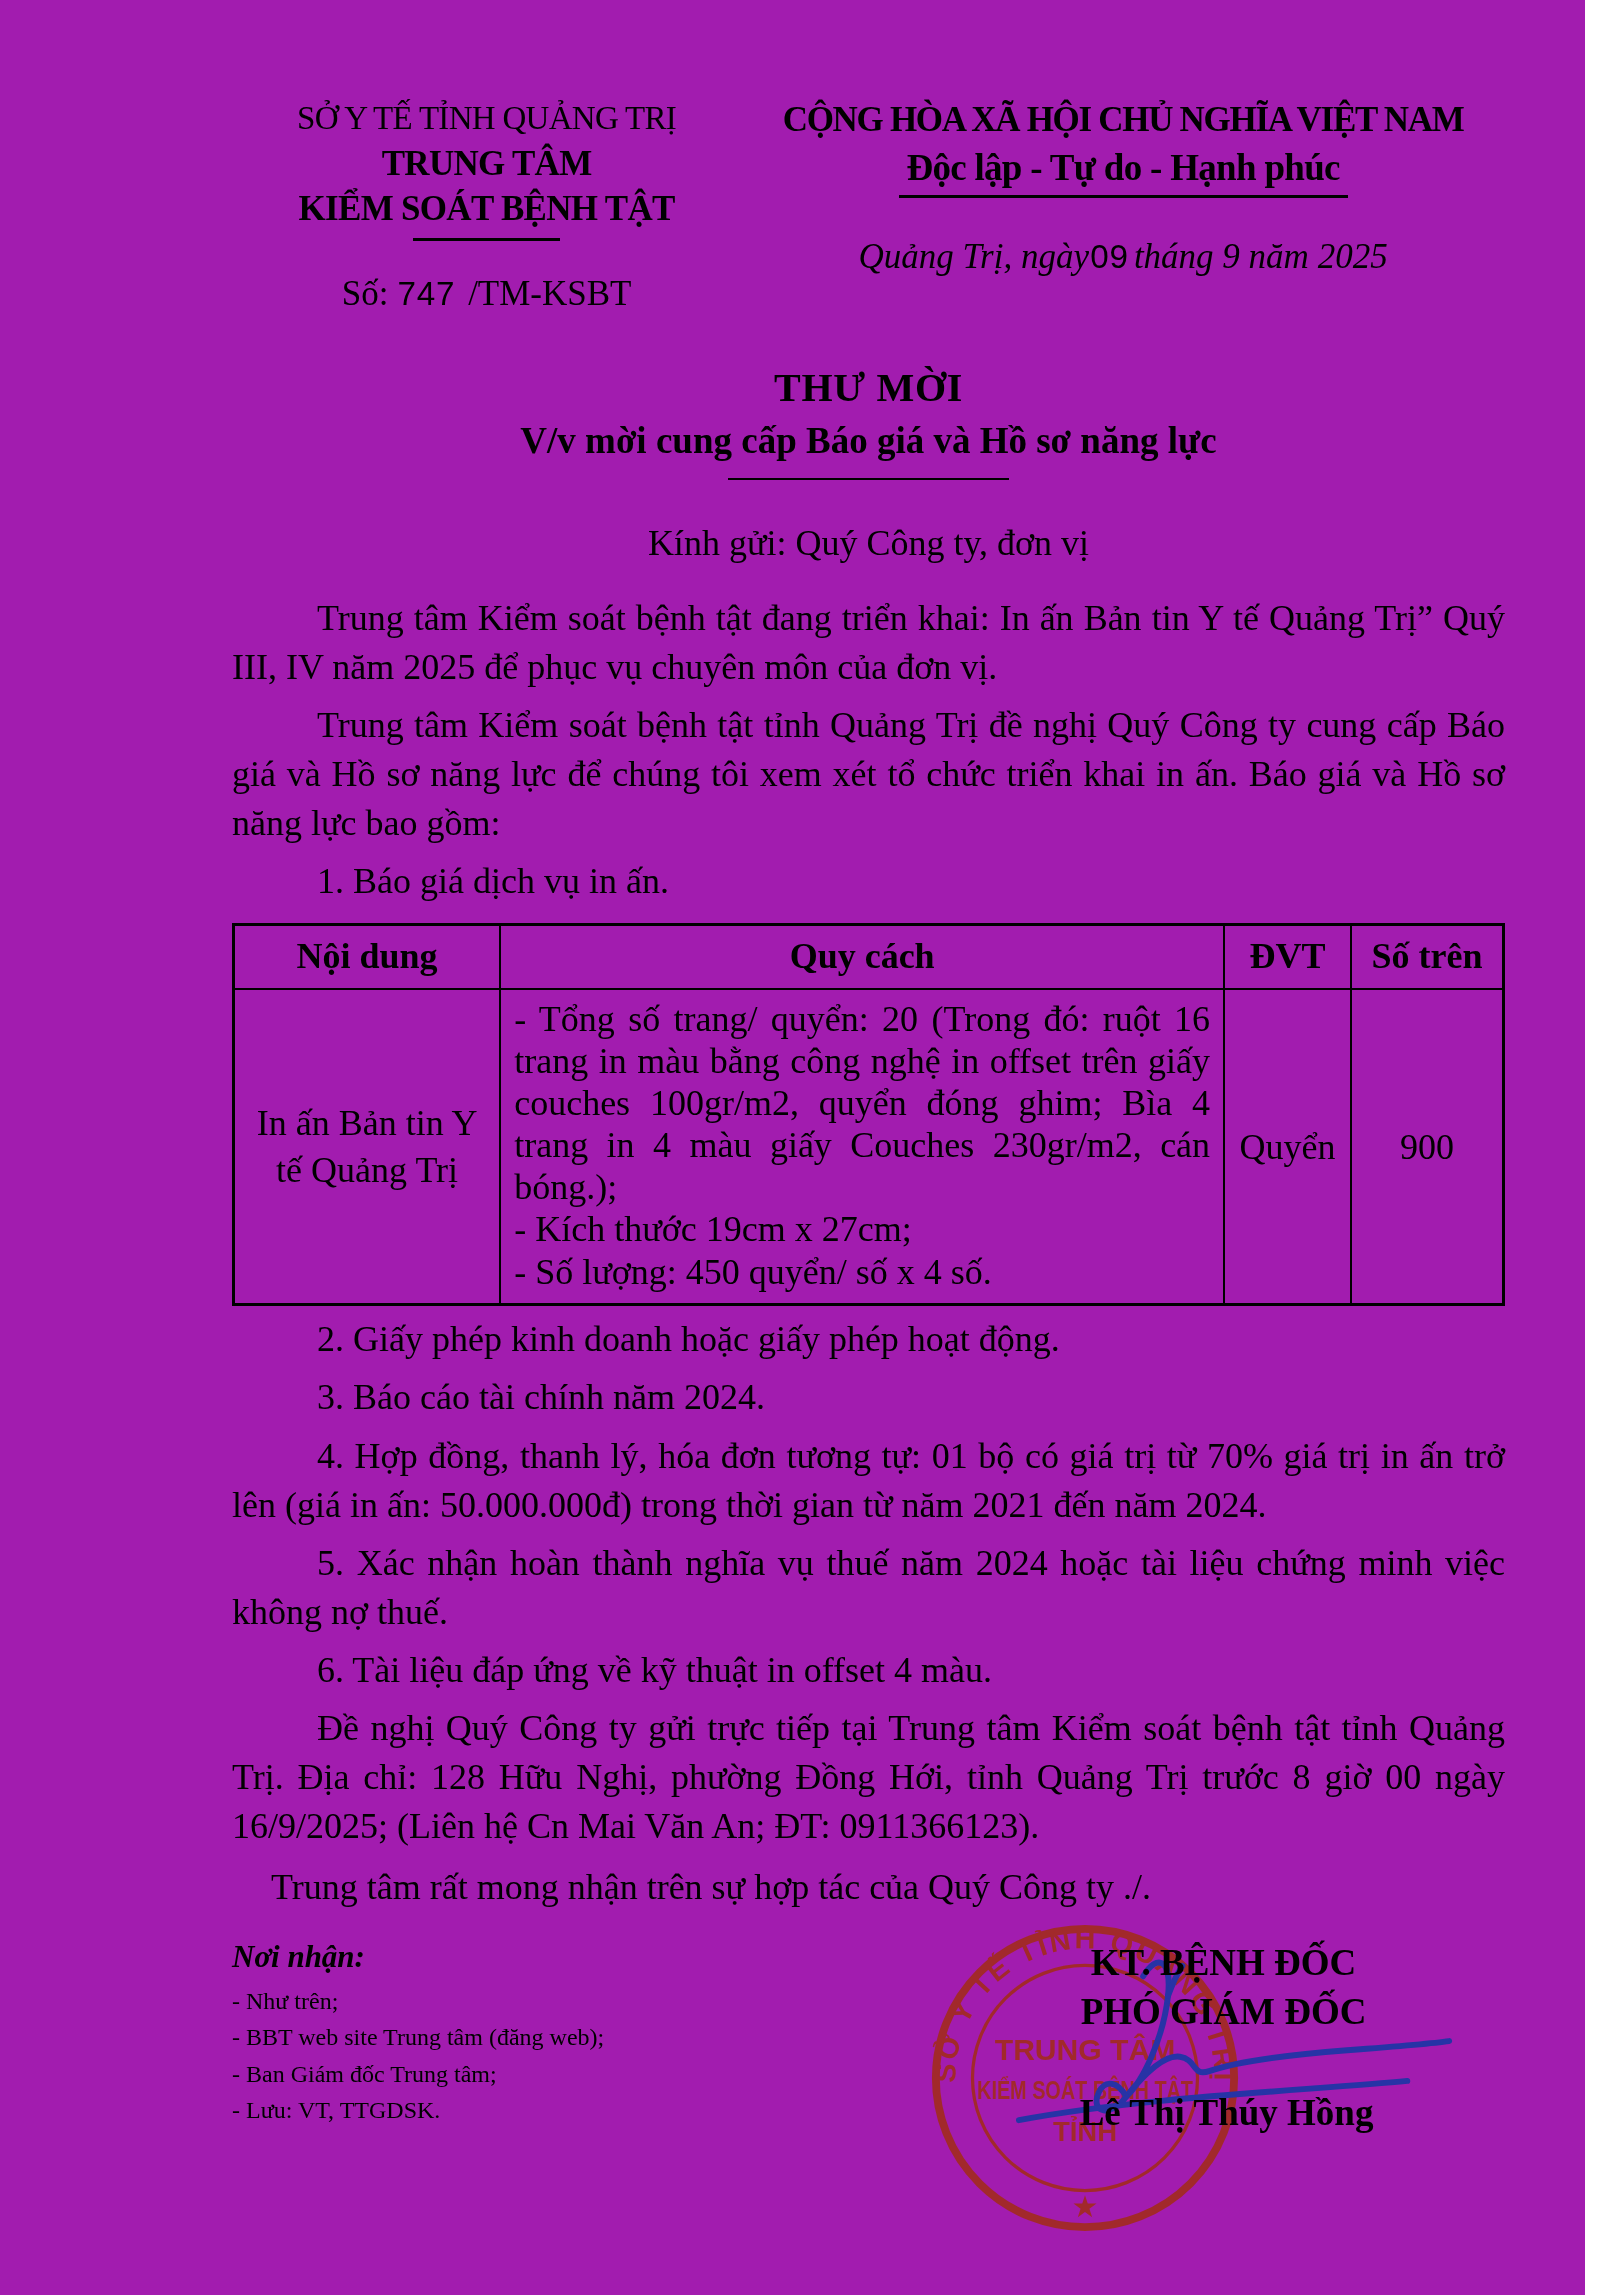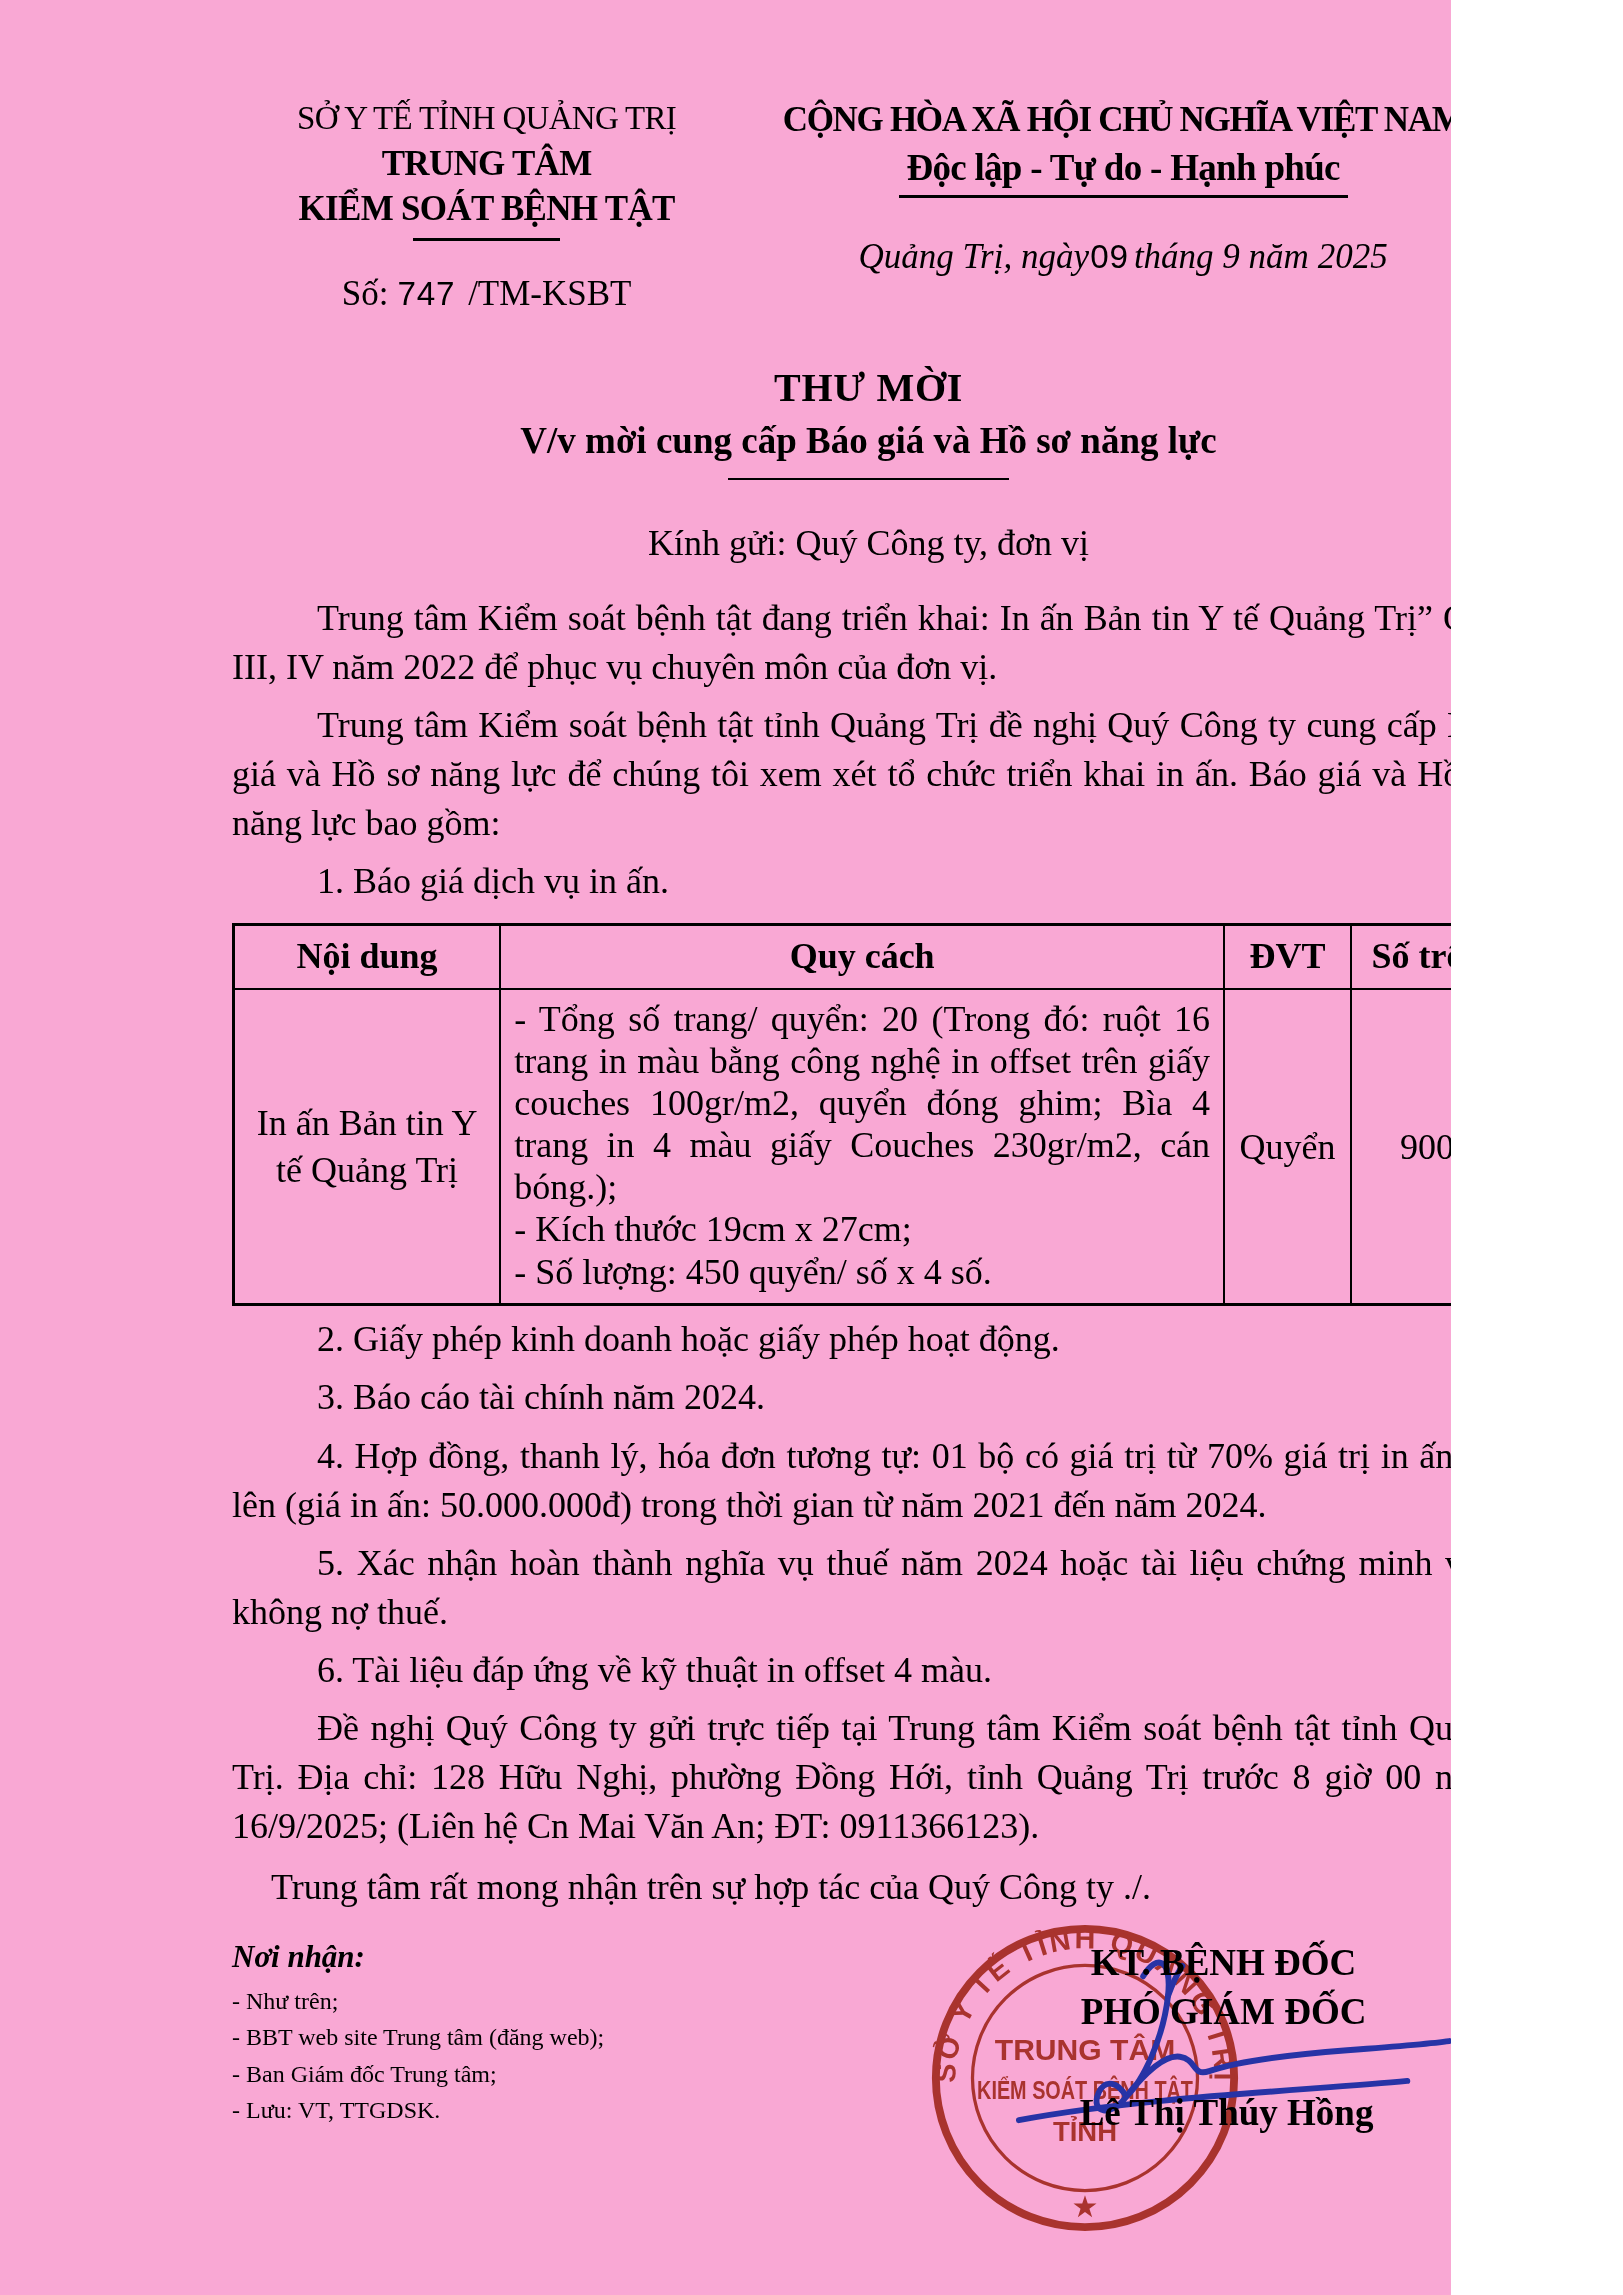--- a/index.html
+++ b/index.html
@@ -1,16 +1,16 @@
 <!DOCTYPE html>
 <html style="font-size:10.5px"><head>
 <meta charset="utf-8">
 <style>
   html,body{margin:0;padding:0;background:#ffffff;}
-  .page{width:1451px;height:2295px;background:#f9a8d4;position:relative;overflow:hidden;
+  .page{width:1585px;height:2295px;background:#a21caf;position:relative;overflow:hidden;
         font-family:"Liberation Serif",serif;color:#000;}
   .content{position:absolute;left:232px;top:97px;width:1273px;}
 
   
   .hdr{display:flex;}
   .hdr-left{width:40%;text-align:center;}
   .hdr-right{width:60%;text-align:center;}
   .org-parent{font-size:33px;line-height:1.32;letter-spacing:-0.7px;}
   .org-name{font-size:35px;font-weight:bold;line-height:1.3;letter-spacing:-0.7px;}
   .org-underline{width:147px;border-top:3.3px solid #000;margin:6.5px auto 0;}
@@ -85,21 +85,21 @@
     </div>
 
     <div class="title-block">
       <div class="title-main">THƯ MỜI</div>
       <div class="title-sub">V/v mời cung cấp Báo giá và Hồ sơ năng lực</div>
       <div class="title-rule"></div>
     </div>
 
     <div class="salutation">Kính gửi: Quý Công ty, đơn vị</div>
 
-    <p class="para first">Trung tâm Kiểm soát bệnh tật đang triển khai: In ấn Bản tin Y tế Quảng Trị” Quý III, IV năm 2022 để phục vụ chuyên môn của đơn vị.</p>
+    <p class="para first">Trung tâm Kiểm soát bệnh tật đang triển khai: In ấn Bản tin Y tế Quảng Trị” Quý III, IV năm 2025 để phục vụ chuyên môn của đơn vị.</p>
     <p class="para">Trung tâm Kiểm soát bệnh tật tỉnh Quảng Trị đề nghị Quý Công ty cung cấp Báo giá và Hồ sơ năng lực để chúng tôi xem xét tổ chức triển khai in ấn. Báo giá và Hồ sơ năng lực bao gồm:</p>
     <p class="para">1. Báo giá dịch vụ in ấn.</p>
 
     <table class="quote-table">
       <colgroup>
         <col style="width:21%">
           <col style="width:57%">
           <col style="width:10%">
           <col style="width:12%">
       </colgroup>

